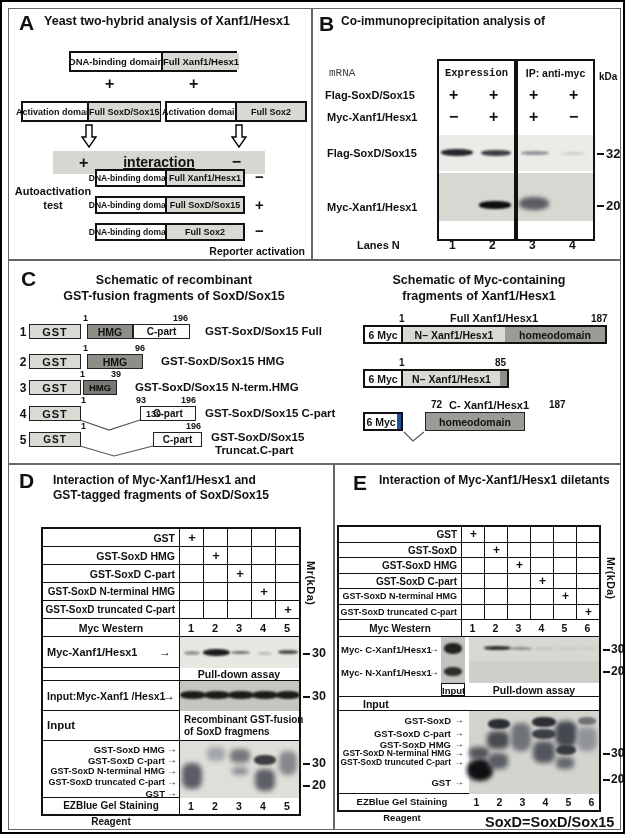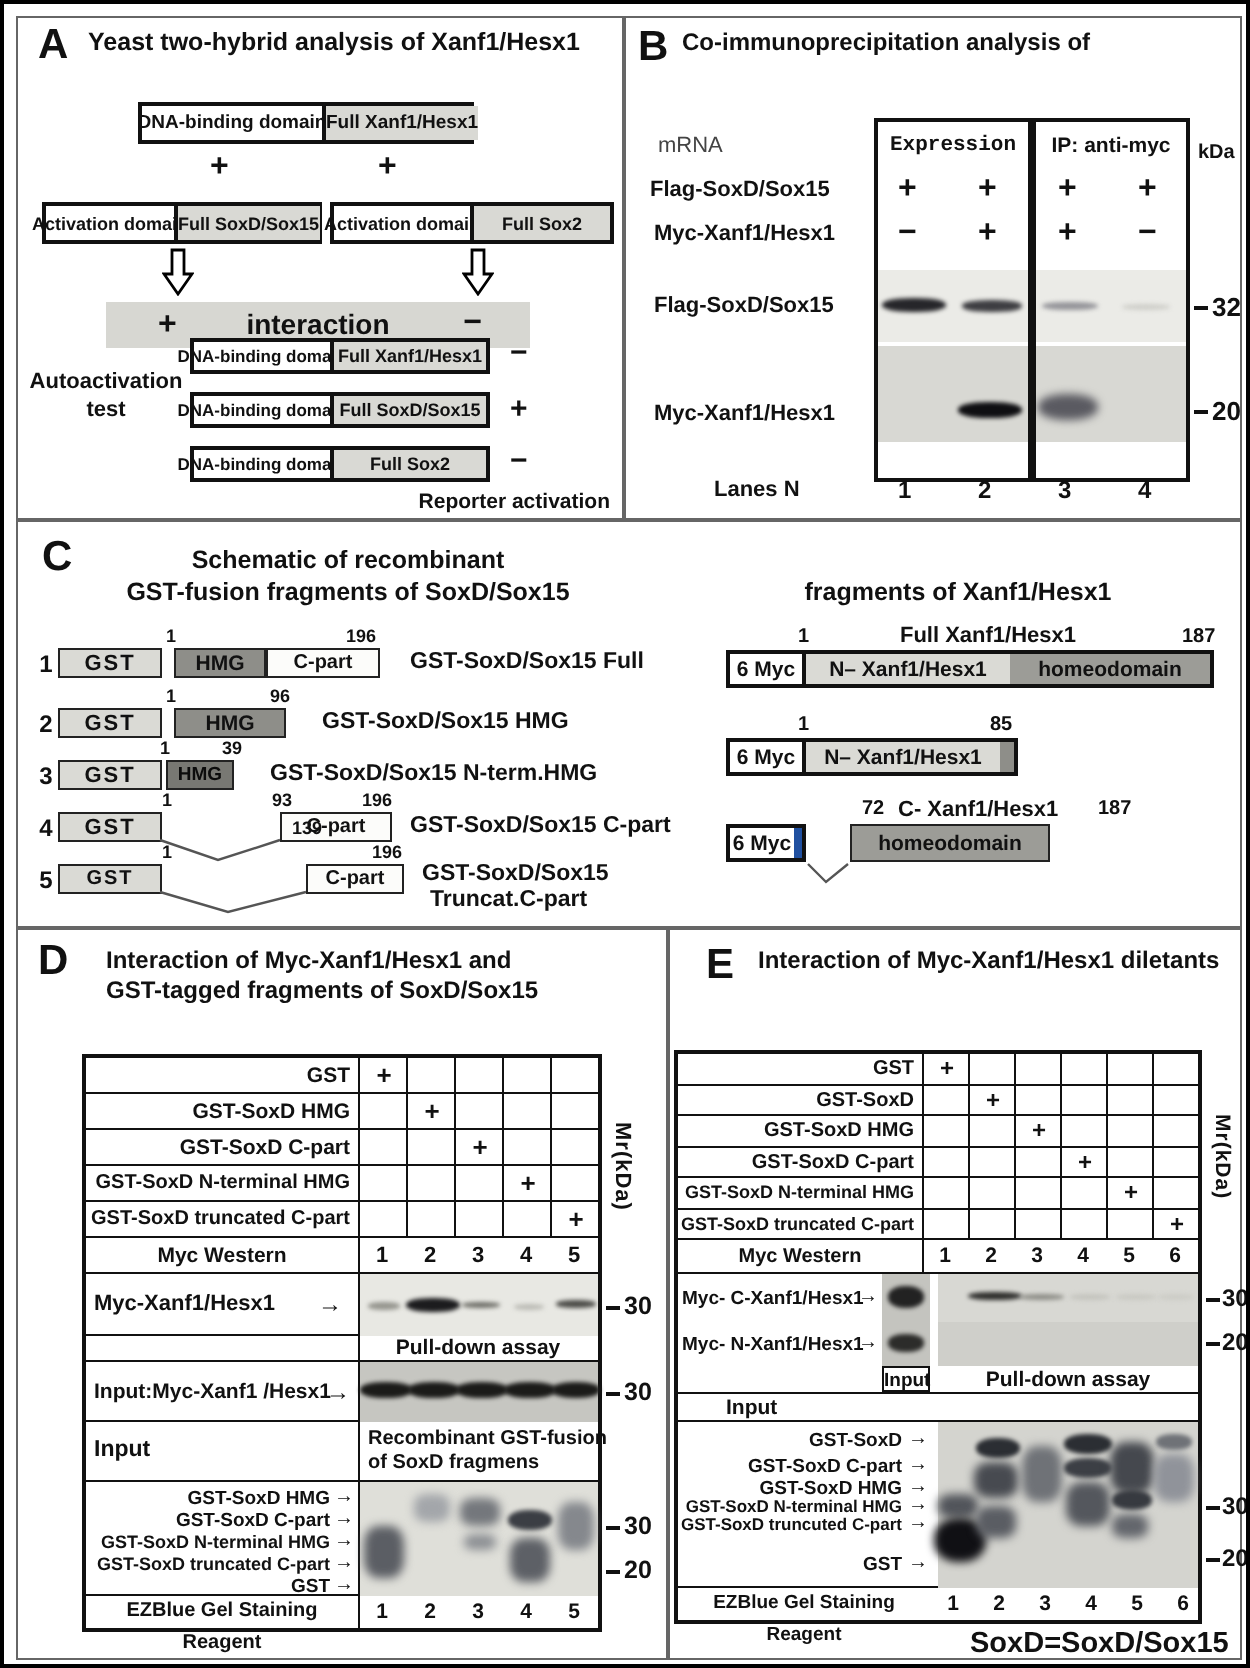--- a/index.html
+++ b/index.html
@@ -58,21 +58,21 @@
 
     <svg class="abs" style="left:72px;top:115px;" width="16" height="24" viewBox="0 0 16 24">
       <path d="M5 1 h6 v12 h4 L8 23 1 13 h4 z" fill="#fff" stroke="#000" stroke-width="1.4"></path>
     </svg>
     <svg class="abs" style="left:222px;top:115px;" width="16" height="24" viewBox="0 0 16 24">
       <path d="M5 1 h6 v12 h4 L8 23 1 13 h4 z" fill="#fff" stroke="#000" stroke-width="1.4"></path>
     </svg>
 
     <div class="abs" style="left:44px;top:142px;width:212px;height:23px;background:#d7d7d2;">
       <span class="sign" style="left:26px;top:4px;">+</span>
-      <span class="abs ctr b" style="left:0;top:3px;width:100%;font-size:14px;">interaction</span>
+      <span class="abs ctr b" style="left:0;top:3px;width:100%;font-size:14px;text-decoration:underline;">interaction</span>
       <span class="sign" style="right:24px;top:3px;">−</span>
     </div>
 
     <div class="abs ctr b" style="left:4px;top:176px;width:80px;font-size:11px;">Autoactivation</div>
     <div class="abs ctr b" style="left:4px;top:190px;width:80px;font-size:11px;">test</div>
 
     <div class="box2" style="left:86px;top:160px;width:150px;height:18px;">
       <div class="cl" style="width:70px;font-size:8.5px;border-right:2px solid #111;">DNA-binding domain</div>
       <div class="cl gray" style="flex:1;font-size:9px;">Full Xanf1/Hesx1</div>
     </div>
@@ -90,21 +90,21 @@
     </div>
     <div class="sign" style="left:246px;top:214px;font-size:15px;">−</div>
 
     <div class="abs b rt" style="right:6px;top:236px;width:140px;font-size:10.5px;">Reporter activation</div>
   </section>
 
   <section class="panel" style="left:310px;top:6px;width:309px;height:252px;">
     <div class="letter" style="left:6px;top:3px;">B</div>
     <div class="abs b" style="left:28px;top:5px;font-size:12px;">Co-immunoprecipitation analysis of</div>
 
-    <div class="abs" style="left:16px;top:58px;font-size:11px;color:#444;">mRNA</div>
+    <div class="abs" style="left:16px;top:58px;font-size:11px;color:#444;font-family:Liberation Mono, monospace;">mRNA</div>
     <div class="abs b" style="left:286px;top:62px;font-size:10px;">kDa</div>
 
     <div class="gelstrip" style="left:124px;top:126px;width:158px;height:36px;background:#ebebe7;">
       <div class="band" style="left:4px;top:14px;width:32px;height:7px;background:#26262a;"></div>
       <div class="band" style="left:44px;top:15px;width:30px;height:6px;background:#3e3e42;"></div>
       <div class="band" style="left:84px;top:16px;width:28px;height:4px;background:#95959a;"></div>
       <div class="band" style="left:124px;top:17px;width:24px;height:3px;background:#cfcfca;"></div>
     </div>
     <div class="gelstrip" style="left:124px;top:164px;width:158px;height:48px;background:#d8d8d3;">
       <div class="band" style="left:42px;top:28px;width:32px;height:8px;background:#0f0f12;"></div>
@@ -188,20 +188,21 @@
     <div class="numlab" style="left:72px;top:161px;">1</div>
     <div class="numlab" style="left:137px;top:149px;">139</div>
     <div class="frag" style="left:144px;top:171px;width:49px;height:15px;background:#fcfcfa;font-size:10px;">C-part</div>
     <div class="numlab" style="left:177px;top:161px;">196</div>
     <svg class="abs" style="left:70px;top:184px;" width="75" height="13">
       <polyline points="1,1 35,11 74,1" fill="none" stroke="#555" stroke-width="1.2"></polyline>
     </svg>
     <div class="abs b" style="left:202px;top:170px;font-size:11.5px;">GST-SoxD/Sox15</div>
     <div class="abs b" style="left:206px;top:183px;font-size:11.5px;">Truncat.C-part</div>
 
+    <div class="abs ctr b" style="left:330px;top:12px;width:280px;font-size:12.5px;">Schematic of  Myc-containing</div>
     <div class="abs ctr b" style="left:330px;top:28px;width:280px;font-size:12.5px;">fragments of Xanf1/Hesx1</div>
 
     <div class="abs b" style="left:390px;top:52px;font-size:10px;">1</div>
     <div class="abs ctr b" style="left:420px;top:51px;width:130px;font-size:11px;">Full Xanf1/Hesx1</div>
     <div class="abs b" style="left:582px;top:52px;font-size:10px;">187</div>
     <div class="box2" style="left:354px;top:64px;width:244px;height:19px;border-width:2px;">
       <div class="cl" style="width:38px;font-size:10.5px;border-right:2px solid #111;">6 Myc</div>
       <div class="cl" style="width:102px;font-size:10.5px;background:#dadad5;">N– Xanf1/Hesx1</div>
       <div class="cl" style="flex:1;font-size:10.5px;background:#9c9c97;">homeodomain</div>
     </div>

